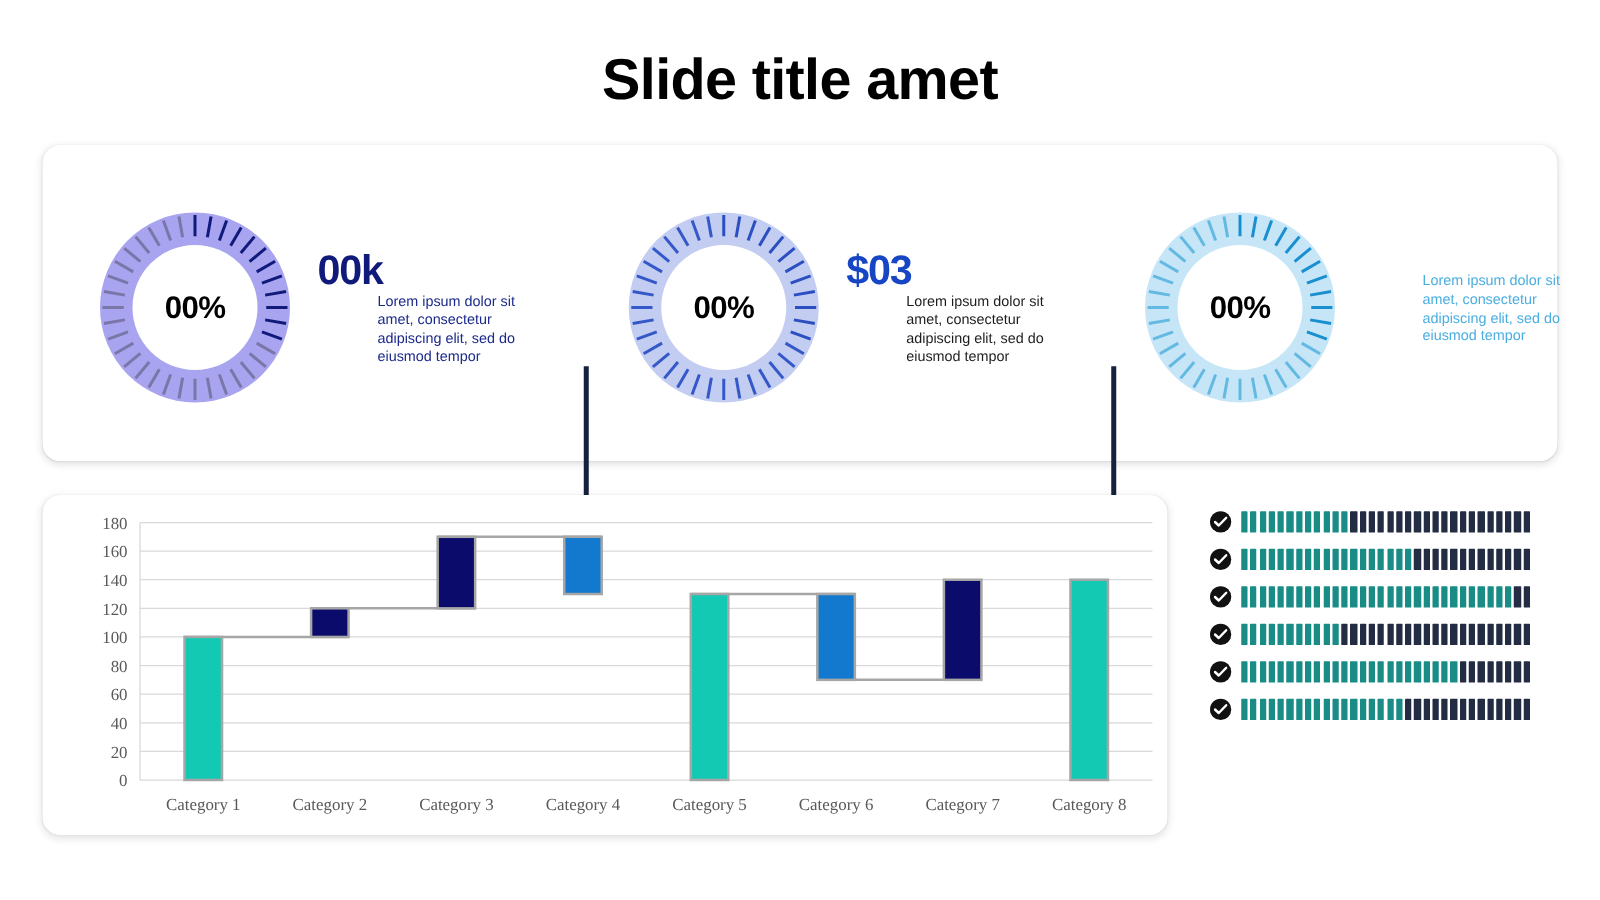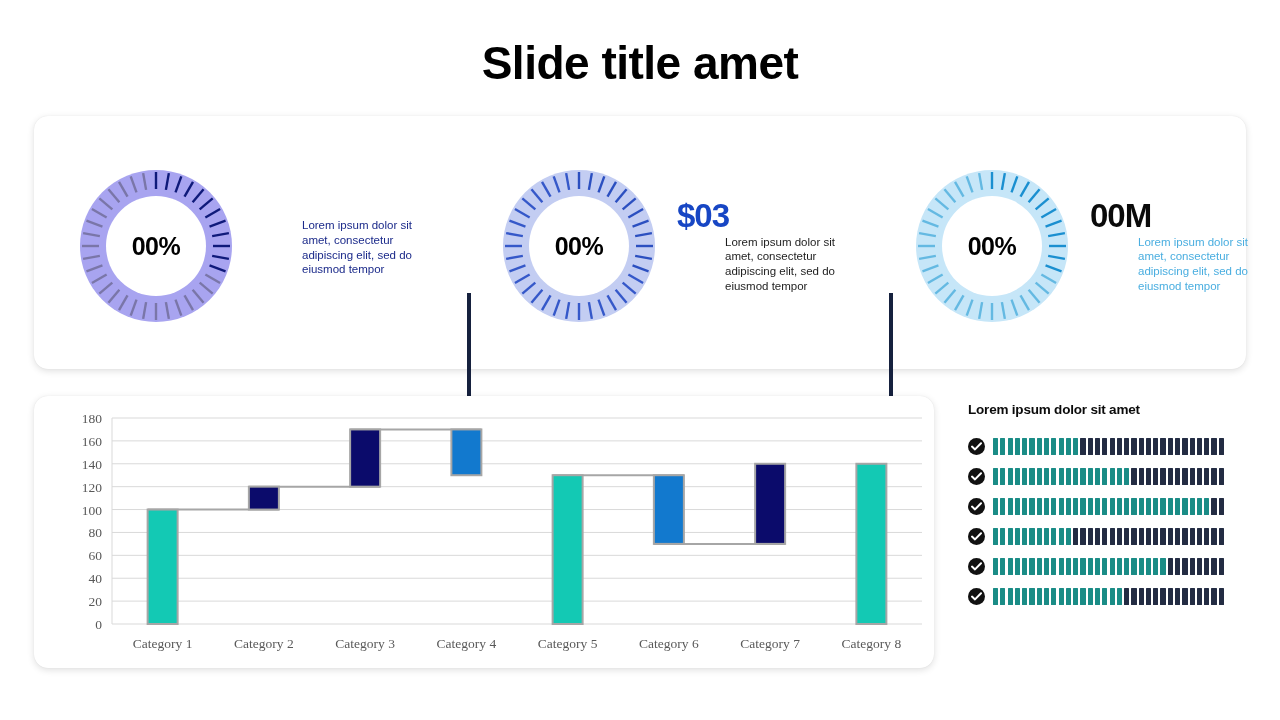--- a/index.html
+++ b/index.html
@@ -123,20 +123,21 @@
               <line x1="43.36110624786725" y1="36.33546674221826" x2="32.43371688319608" y2="23.312711209195633" stroke="#7a76a8" stroke-width="2.4" stroke-linecap="butt"></line>
               <line x1="51.49999999999997" y1="30.63655198428701" x2="42.999999999999964" y2="15.914120119951562" stroke="#7a76a8" stroke-width="2.4" stroke-linecap="butt"></line>
               <line x1="60.50485183043685" y1="26.437520615203233" x2="54.69050939390047" y2="10.462746061842793" stroke="#7a76a8" stroke-width="2.4" stroke-linecap="butt"></line>
               <line x1="70.10205387298497" y1="23.865958078304146" x2="67.15003485264715" y2="7.124226277096611" stroke="#7a76a8" stroke-width="2.4" stroke-linecap="butt"></line>
             </g>
         <circle cx="80" cy="80" r="50" fill="#ffffff"></circle>
           </svg>
         <div class="donut-center">00%</div>
       </div>
       <div class="kpi-text">
+        <div class="kpi-value" style="color: rgb(15, 26, 122);">00k</div>
         <div class="kpi-desc" style="color: rgb(27, 42, 138);">Lorem ipsum dolor sit amet, consectetur adipiscing elit, sed do eiusmod tempor</div>
       </div>
     </div>
 
     <div class="kpi-block kpi-2">
       <div class="donut">
         <svg viewBox="0 0 160 160">
           <circle cx="80" cy="80" r="76" fill="#c3cdf2"></circle>
           <g>
               <line x1="80" y1="23" x2="80" y2="6" stroke="#2b4fc0" stroke-width="2.4" stroke-linecap="butt"></line>
@@ -226,21 +227,20 @@
               <line x1="43.36110624786725" y1="36.33546674221826" x2="32.43371688319608" y2="23.312711209195633" stroke="#64b9e2" stroke-width="2.4" stroke-linecap="butt"></line>
               <line x1="51.49999999999997" y1="30.63655198428701" x2="42.999999999999964" y2="15.914120119951562" stroke="#64b9e2" stroke-width="2.4" stroke-linecap="butt"></line>
               <line x1="60.50485183043685" y1="26.437520615203233" x2="54.69050939390047" y2="10.462746061842793" stroke="#64b9e2" stroke-width="2.4" stroke-linecap="butt"></line>
               <line x1="70.10205387298497" y1="23.865958078304146" x2="67.15003485264715" y2="7.124226277096611" stroke="#64b9e2" stroke-width="2.4" stroke-linecap="butt"></line>
             </g>
         <circle cx="80" cy="80" r="50" fill="#ffffff"></circle>
           </svg>
         <div class="donut-center">00%</div>
       </div>
       <div class="kpi-text">
-        <div class="kpi-value" style="color: rgb(10, 10, 10);">00M</div>
         <div class="kpi-desc" style="color: rgb(74, 174, 224);">Lorem ipsum dolor sit amet, consectetur adipiscing elit, sed do eiusmod tempor</div>
       </div>
     </div>
   </div>
 
   <div class="chart-card">
     <svg class="chart-svg" width="900" height="272" viewBox="0 0 900 272">
       <g>
           <line x1="78" y1="228" x2="888" y2="228" stroke="#D9D9D9" stroke-width="1"></line>
           <line x1="78" y1="205.11111111111111" x2="888" y2="205.11111111111111" stroke="#D9D9D9" stroke-width="1"></line>
@@ -290,21 +290,20 @@
           <text x="432.375" y="252" text-anchor="middle" fill="#595959" font-size="13.5" font-family="&quot;Liberation Serif&quot;, serif">Category 4</text>
           <text x="533.625" y="252" text-anchor="middle" fill="#595959" font-size="13.5" font-family="&quot;Liberation Serif&quot;, serif">Category 5</text>
           <text x="634.875" y="252" text-anchor="middle" fill="#595959" font-size="13.5" font-family="&quot;Liberation Serif&quot;, serif">Category 6</text>
           <text x="736.125" y="252" text-anchor="middle" fill="#595959" font-size="13.5" font-family="&quot;Liberation Serif&quot;, serif">Category 7</text>
           <text x="837.375" y="252" text-anchor="middle" fill="#595959" font-size="13.5" font-family="&quot;Liberation Serif&quot;, serif">Category 8</text>
         </g>
     </svg>
   </div>
 
   <div class="list-panel">
-    <div class="list-title">Lorem ipsum dolor sit amet</div>
     <div>
         <div class="list-row">
           <div class="check" style="background: rgb(17, 17, 17);">
             <svg width="11" height="9" viewBox="0 0 11 9">
               <path d="M1 4.6 L4 7.4 L10 1.2" stroke="#fff" stroke-width="2" fill="none" stroke-linecap="round" stroke-linejoin="round"></path>
             </svg>
           </div>
           <div class="bars">
             <i style="background: rgb(26, 140, 134);"></i>
             <i style="background: rgb(26, 140, 134);"></i>

